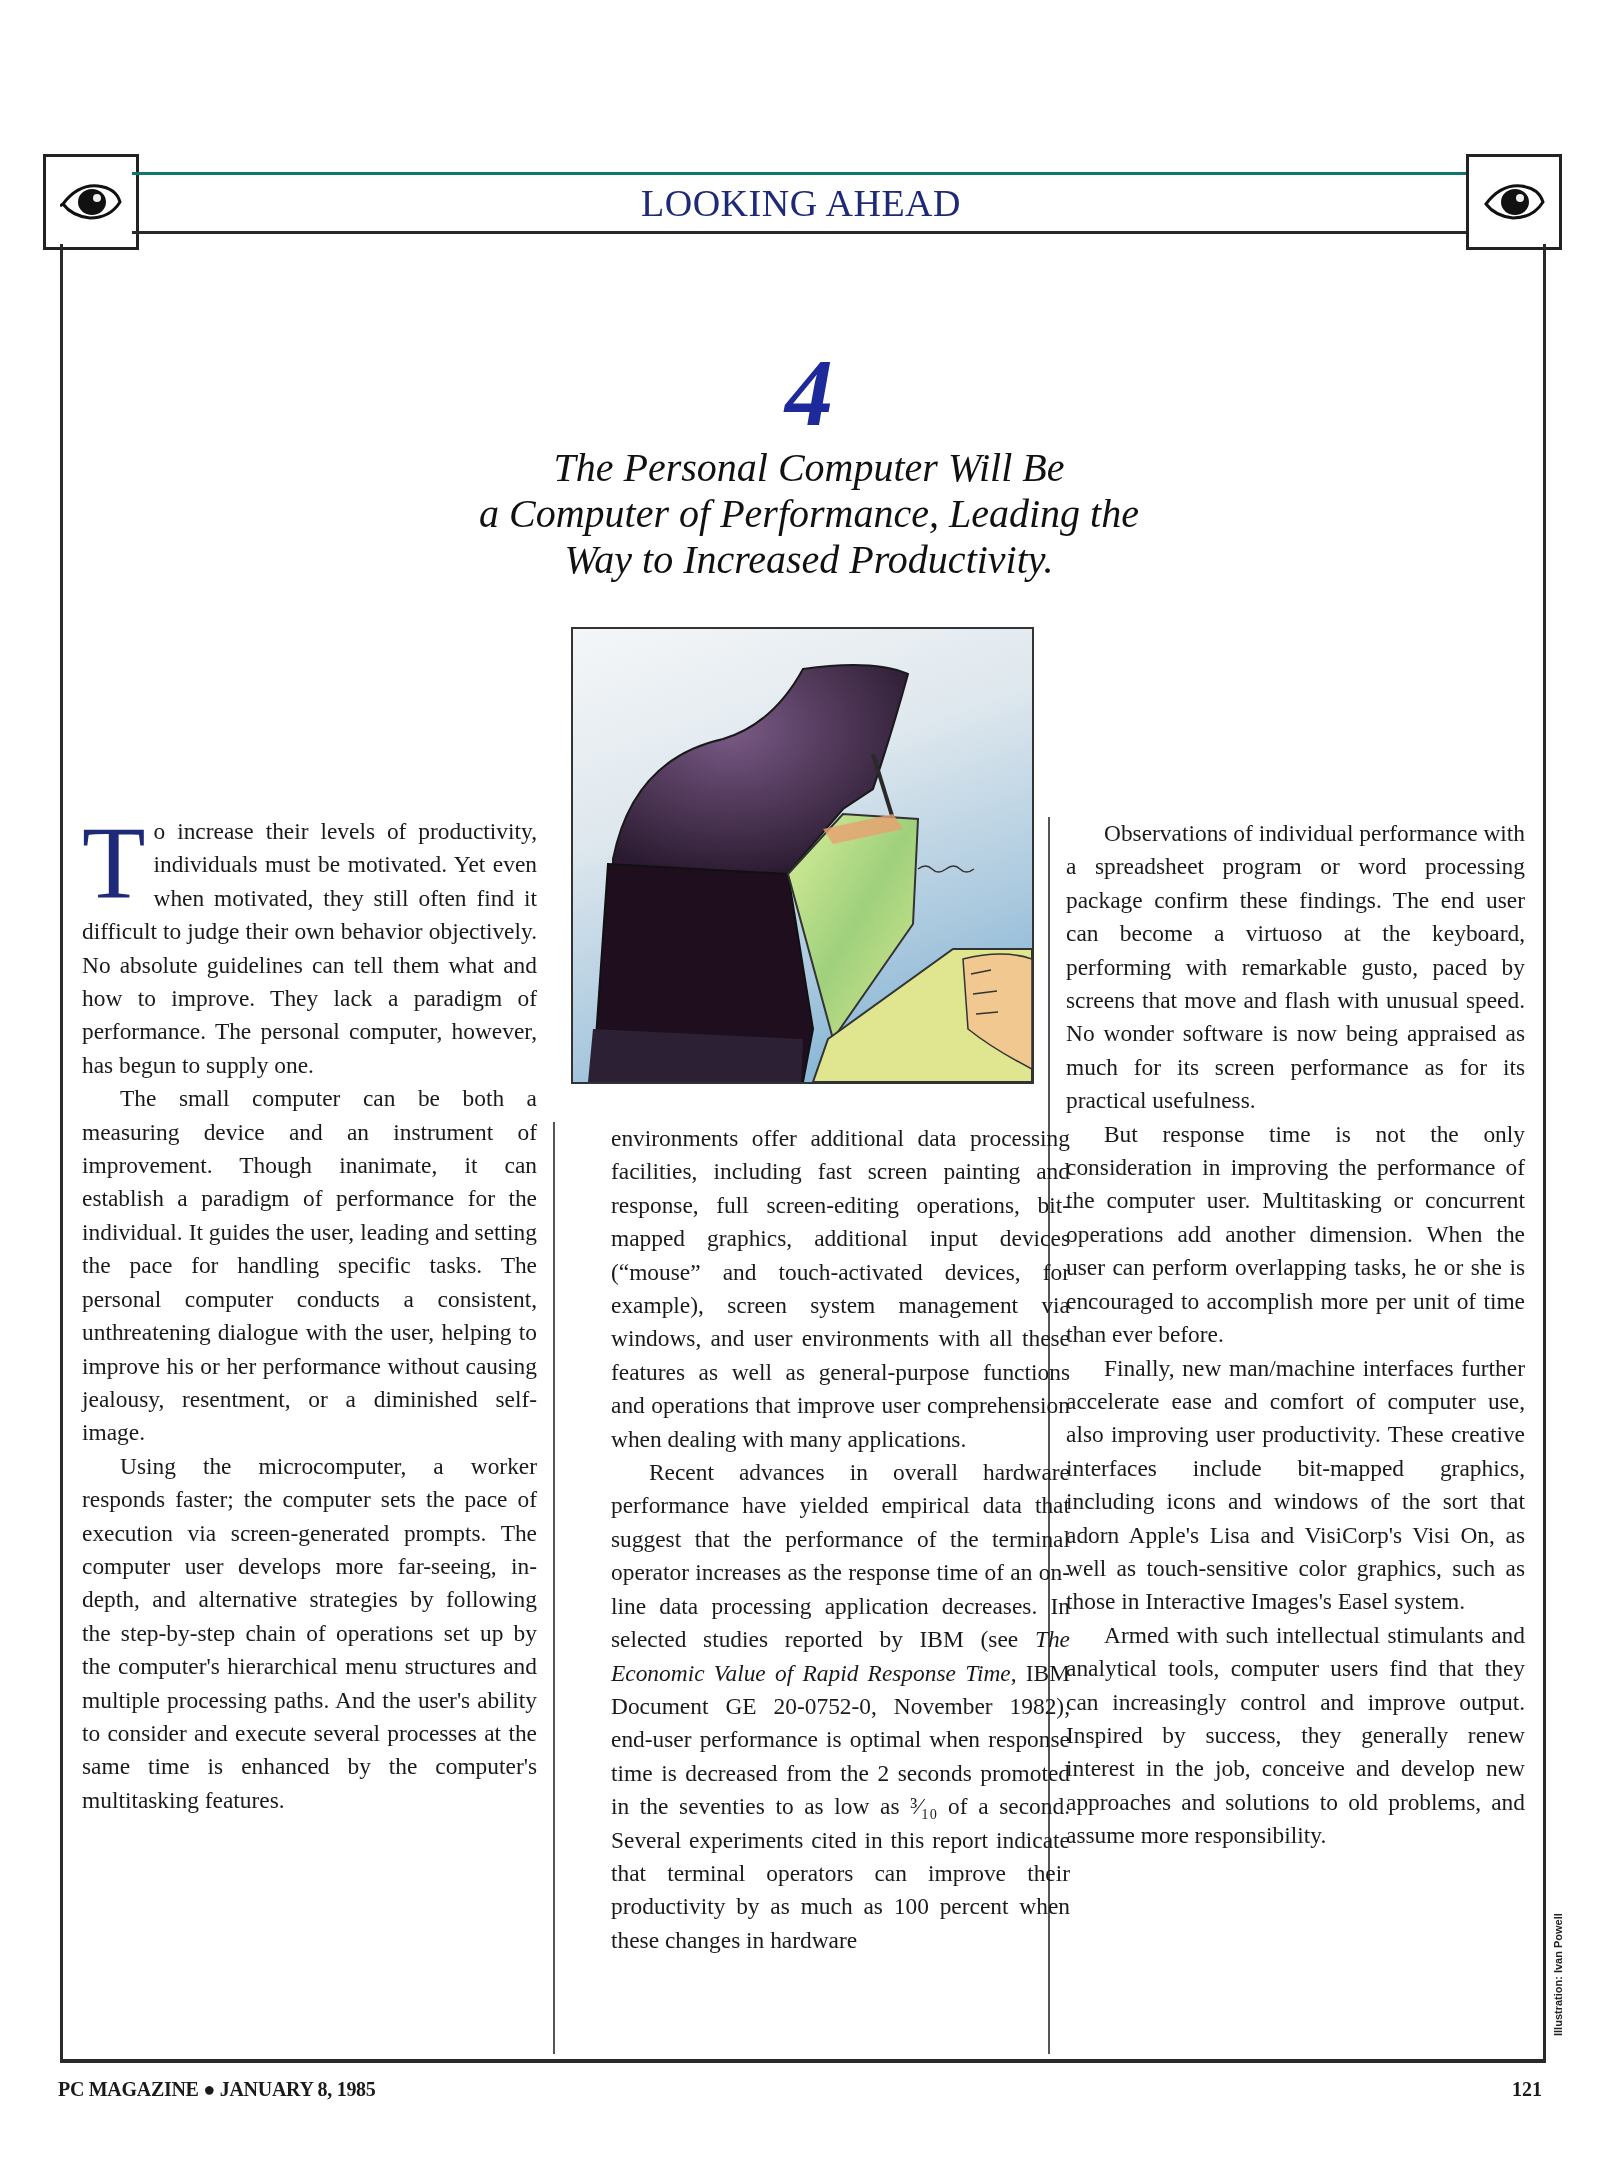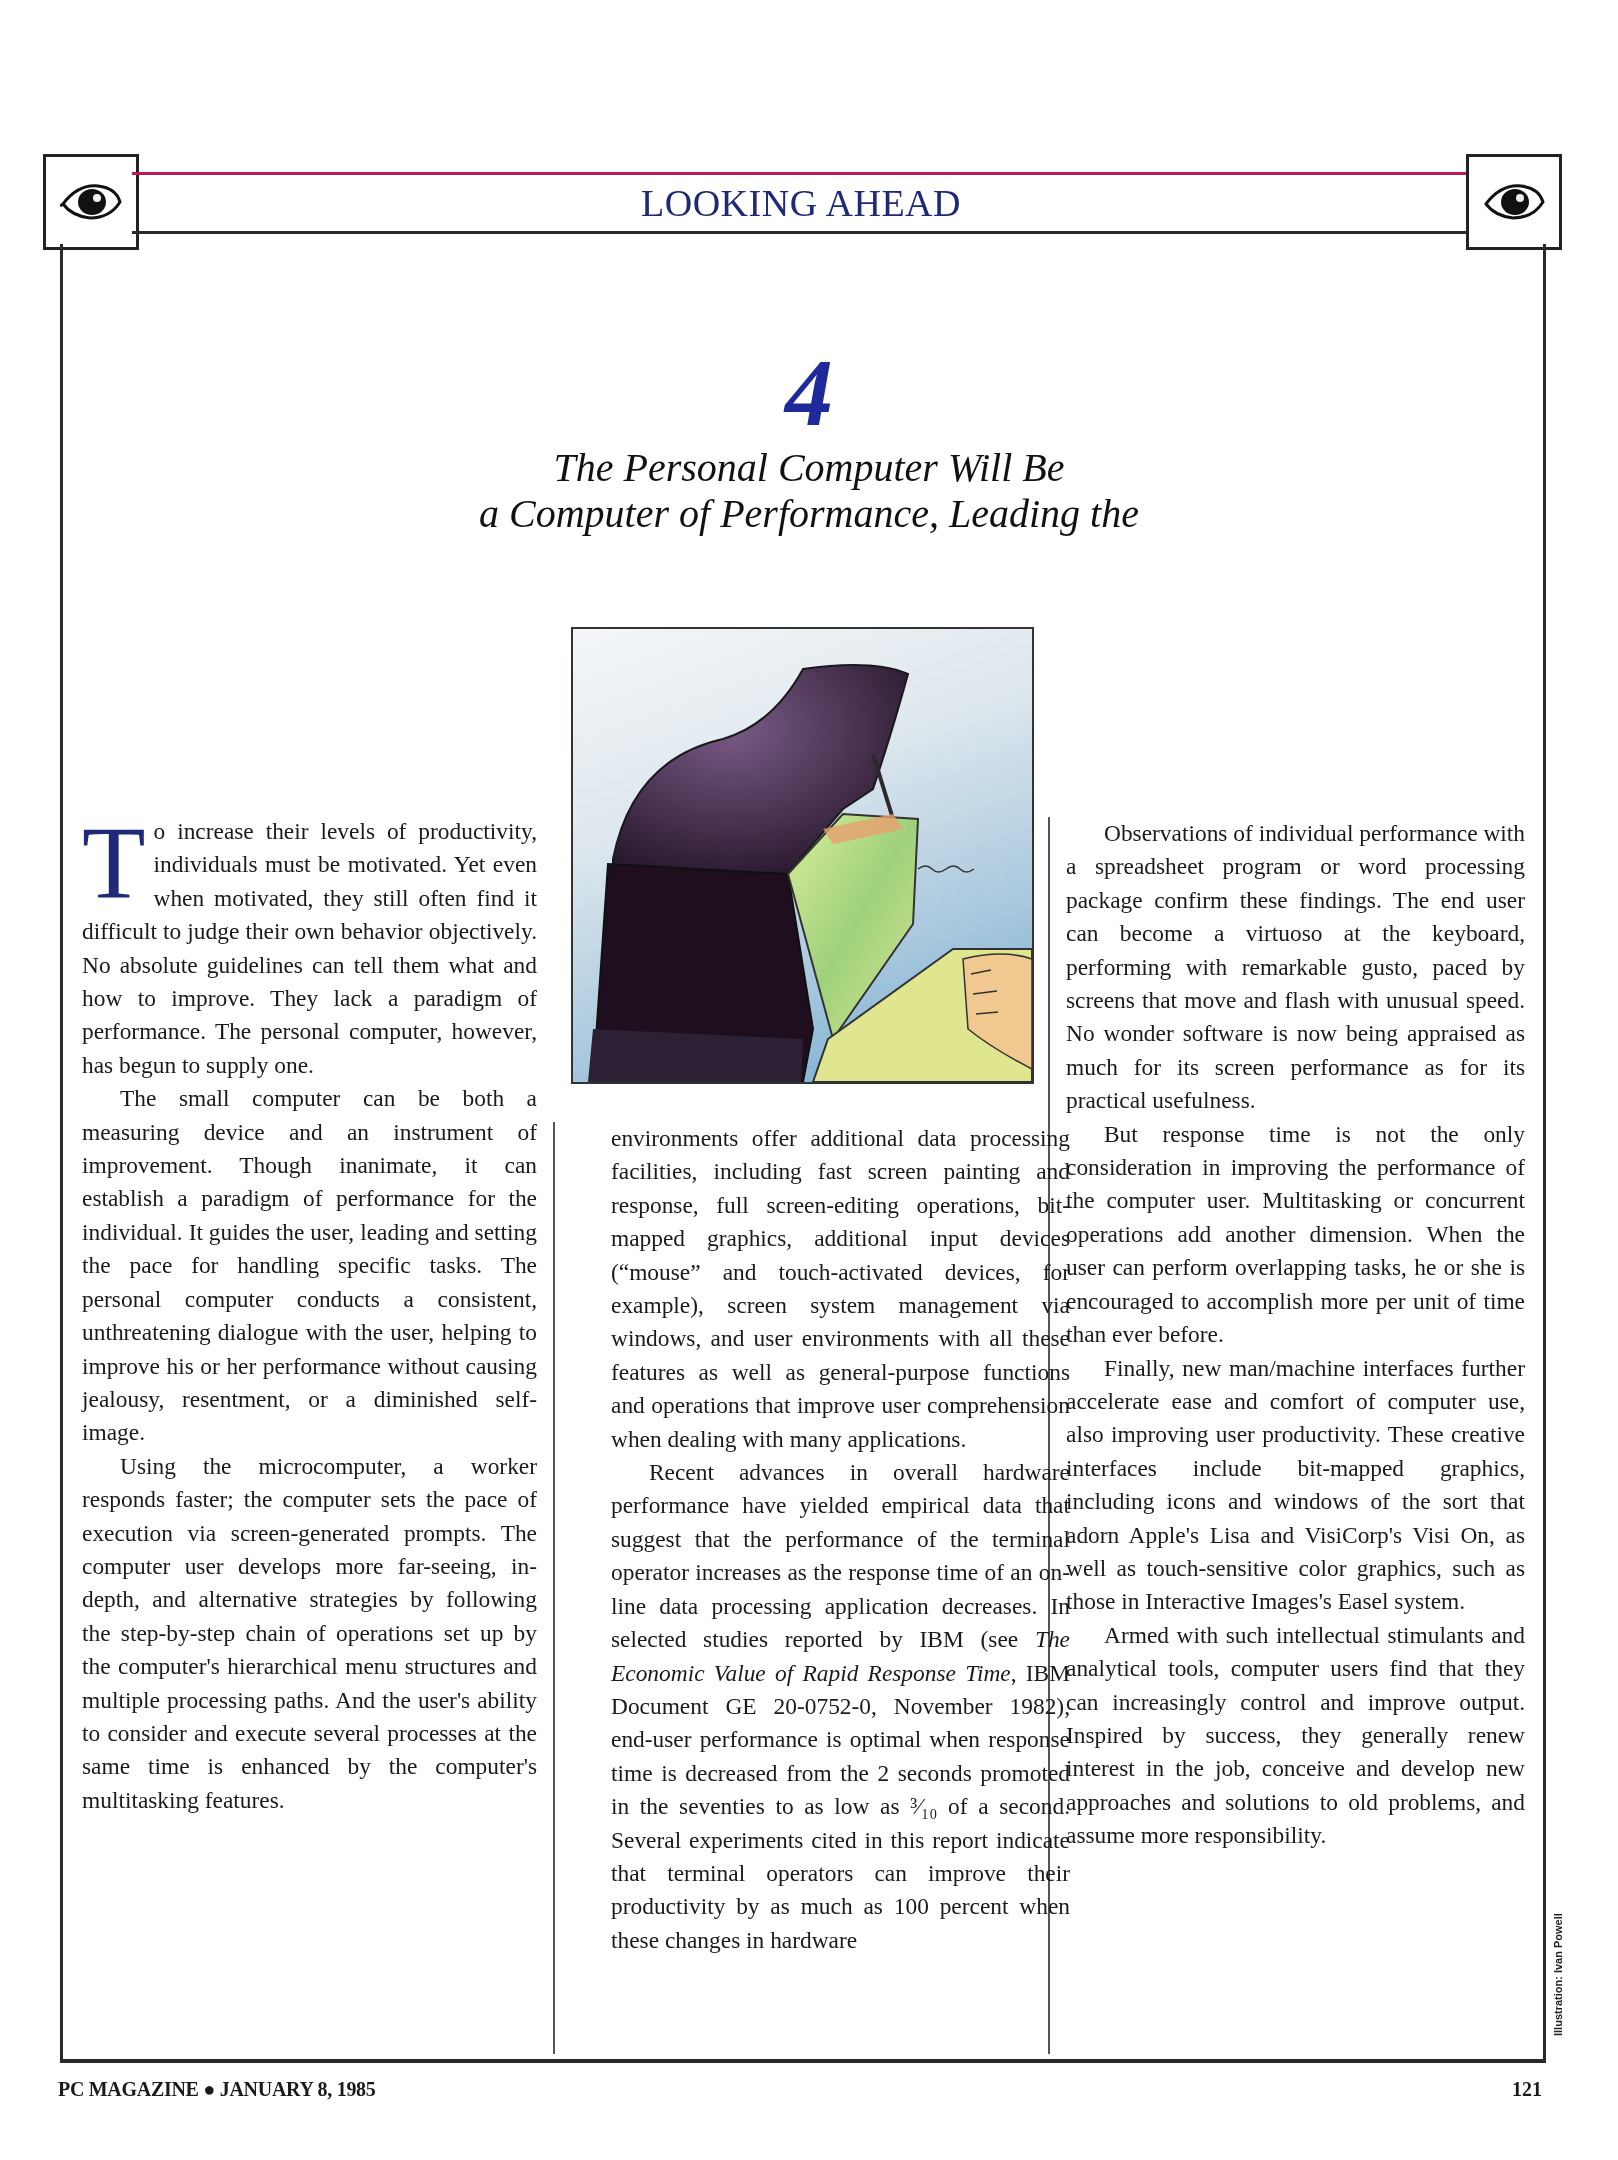--- a/index.html
+++ b/index.html
@@ -3,21 +3,21 @@
 <meta charset="utf-8">
 <style>
   html, body { margin: 0; padding: 0; background: #ffffff; }
   body {
     width: 1618px; height: 2160px; position: relative; overflow: hidden;
     font-family: "Liberation Serif", "DejaVu Serif", serif; color: #1a1a1a;
   }
   
   .banner {
     position: absolute; left: 132px; top: 172px; width: 1338px; height: 56px;
-    border-top: 3px solid #be185d; border-bottom: 3px solid #2a2a2a;
+    border-top: 3px solid #0f766e; border-bottom: 3px solid #2a2a2a;
     display: flex; align-items: center; justify-content: center;
   }
   .banner-title {
     color: #1e2a78; font-size: 38px; letter-spacing: 0.5px;
     font-family: "Liberation Serif", serif;
   }
   .eye-box {
     position: absolute; top: 154px; width: 90px; height: 90px;
     border: 3px solid #222; background: #fff;
     display: flex; align-items: center; justify-content: center;
@@ -96,20 +96,21 @@
     <circle cx="37" cy="16" r="4" fill="#eee"></circle>
   </svg>
 </div>
 
 <div class="frame"></div>
 
 <div class="chapter-num">4</div>
 <div class="headline">
   <div>The Personal Computer Will Be</div>
   <div>a Computer of Performance, Leading the</div>
+  <div>Way to Increased Productivity.</div>
 </div>
 
 <div class="illustration">
   <svg width="459" height="453" viewBox="0 0 459 453">
     <defs>
       <radialGradient id="lidG" cx="40%" cy="30%" r="70%">
         <stop offset="0%" stop-color="#7a5a86"></stop>
         <stop offset="100%" stop-color="#2a1a30"></stop>
       </radialGradient>
       <linearGradient id="scrG" x1="0" y1="0" x2="1" y2="1">

